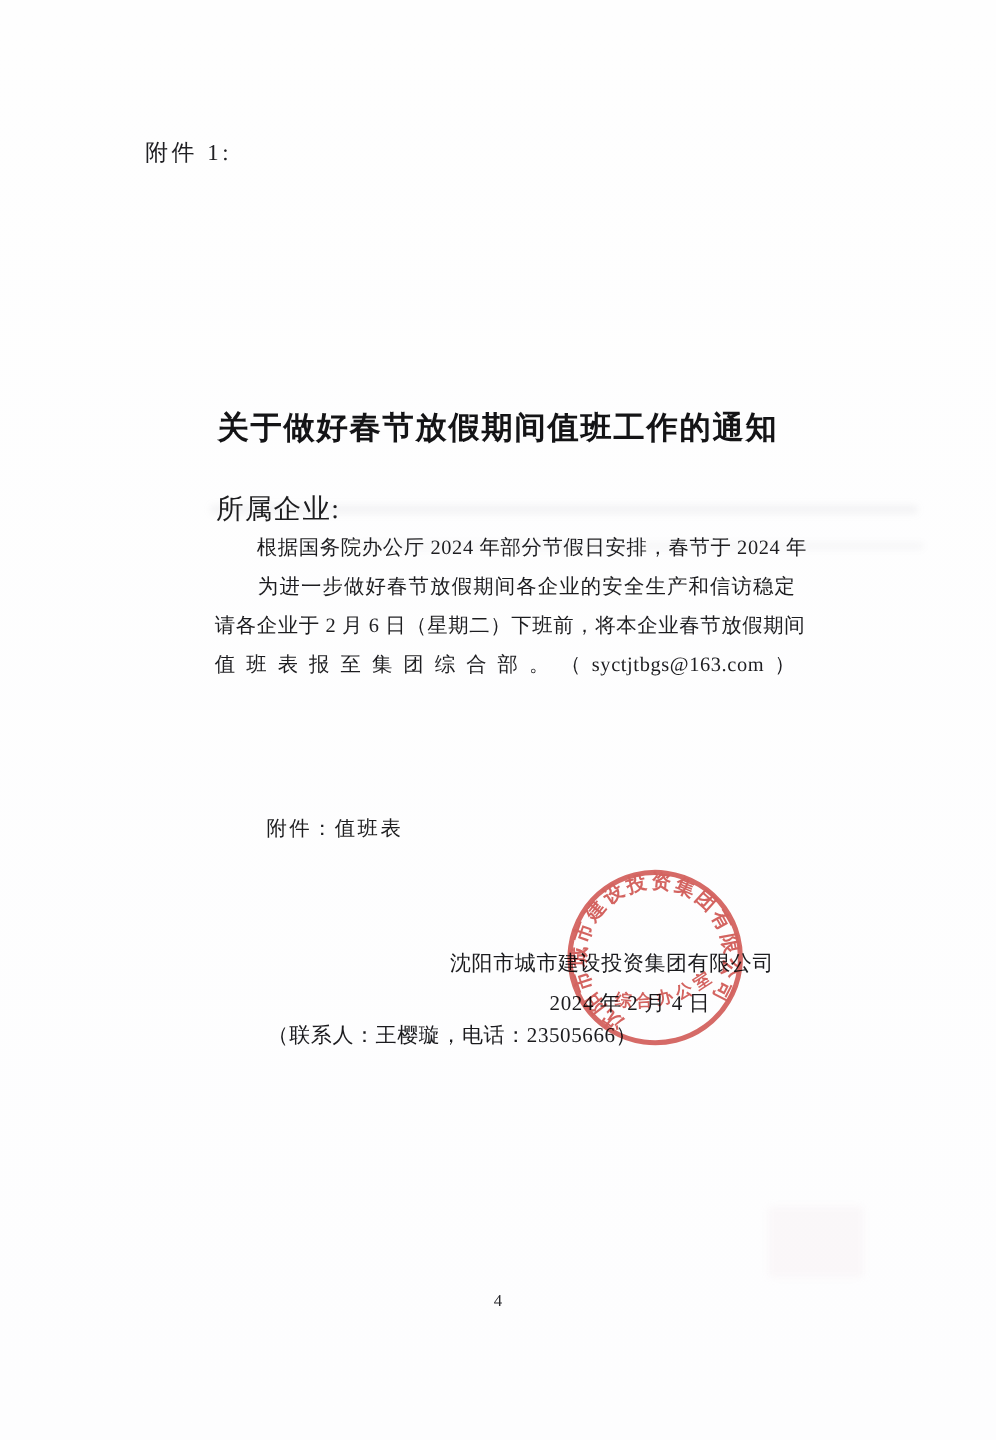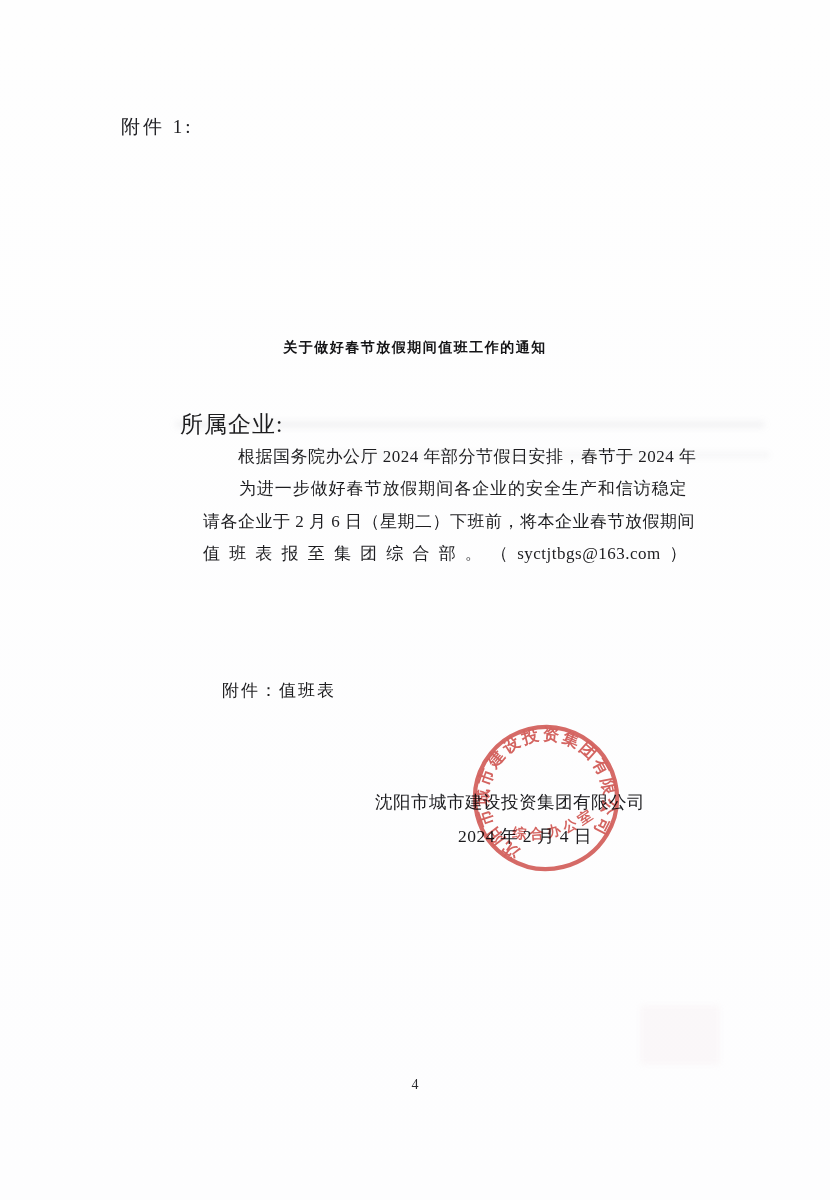--- a/index.html
+++ b/index.html
@@ -22,29 +22,29 @@
   .streak.s3 { left: 640px; top: 1005px; width: 80px; height: 60px; background: rgba(230,200,205,0.10); }
 
   .attachment-label {
     position: absolute; left: 93px; top: 114px;
     font-size: 19px; letter-spacing: 3px; color: #202024; margin-left: 28px;
   }
   .doc-title {
     position: absolute; left: 0; top: 339px; width: 830px;
     text-align: center;
     font-family: Liberation Sans, sans-serif;
-    font-weight: bold; font-size: 14px; letter-spacing: 1.5px;
+    font-weight: bold; font-size: 26px; letter-spacing: 1.5px;
     color: #141416;
   }
   .salutation {
     position: absolute; left: 180px; top: 409px;
     font-size: 23px; letter-spacing: 1px;
   }
   .body-block {
-    position: absolute; left: 179px; top: 441px; width: 484px; margin-left: 24px;
+    position: absolute; left: 179px; top: 441px; width: 484px;
   }
   .doc-line {
     font-size: 17px; line-height: 32.4px; height: 32.4px;
     white-space: pre; letter-spacing: 0.5px;
     text-align: justify; text-align-last: justify;
     color: #1d1d20;
   }
   .doc-line:nth-child(3), .doc-line:nth-child(7) {
     text-align: left; text-align-last: left;
   }
@@ -97,20 +97,21 @@
       <div class="doc-line">请各企业于 2 月 6 日（星期二）下班前，将本企业春节放假期间</div>
       <div class="doc-line">值班表报至集团综合部。（syctjtbgs@163.com）</div>
     </div>
 
   <div class="attachment-note">附件：值班表</div>
 
   <div class="sig-company">沈阳市城市建设投资集团有限公司</div>
 
   <div class="sig-date">2024 年 2 月 4 日</div>
 
+  <div class="sig-contact">（联系人：王樱璇，电话：23505666）</div>
 
   <svg class="seal" viewBox="0 0 160 160" xmlns="http://www.w3.org/2000/svg">
     <defs>
       <path id="seal-ring-path" d="M 42.7,124.4 A 58,58 0 1 1 117.3,124.4" fill="none"></path>
       <path id="seal-inner-path" d="M 34,108 A 105,105 0 0 0 126,108" fill="none"></path>
     </defs>
     <circle cx="80" cy="80" r="71" fill="none" stroke="#cf4a45" stroke-width="4.2"></circle>
     <text font-size="16.5" fill="#cc423d" font-family="Liberation Sans, DejaVu Sans, sans-serif" font-weight="bold">
       <textPath href="#seal-ring-path" startOffset="0" textLength="282" lengthAdjust="spacing">沈阳市城市建设投资集团有限公司</textPath>
     </text>

